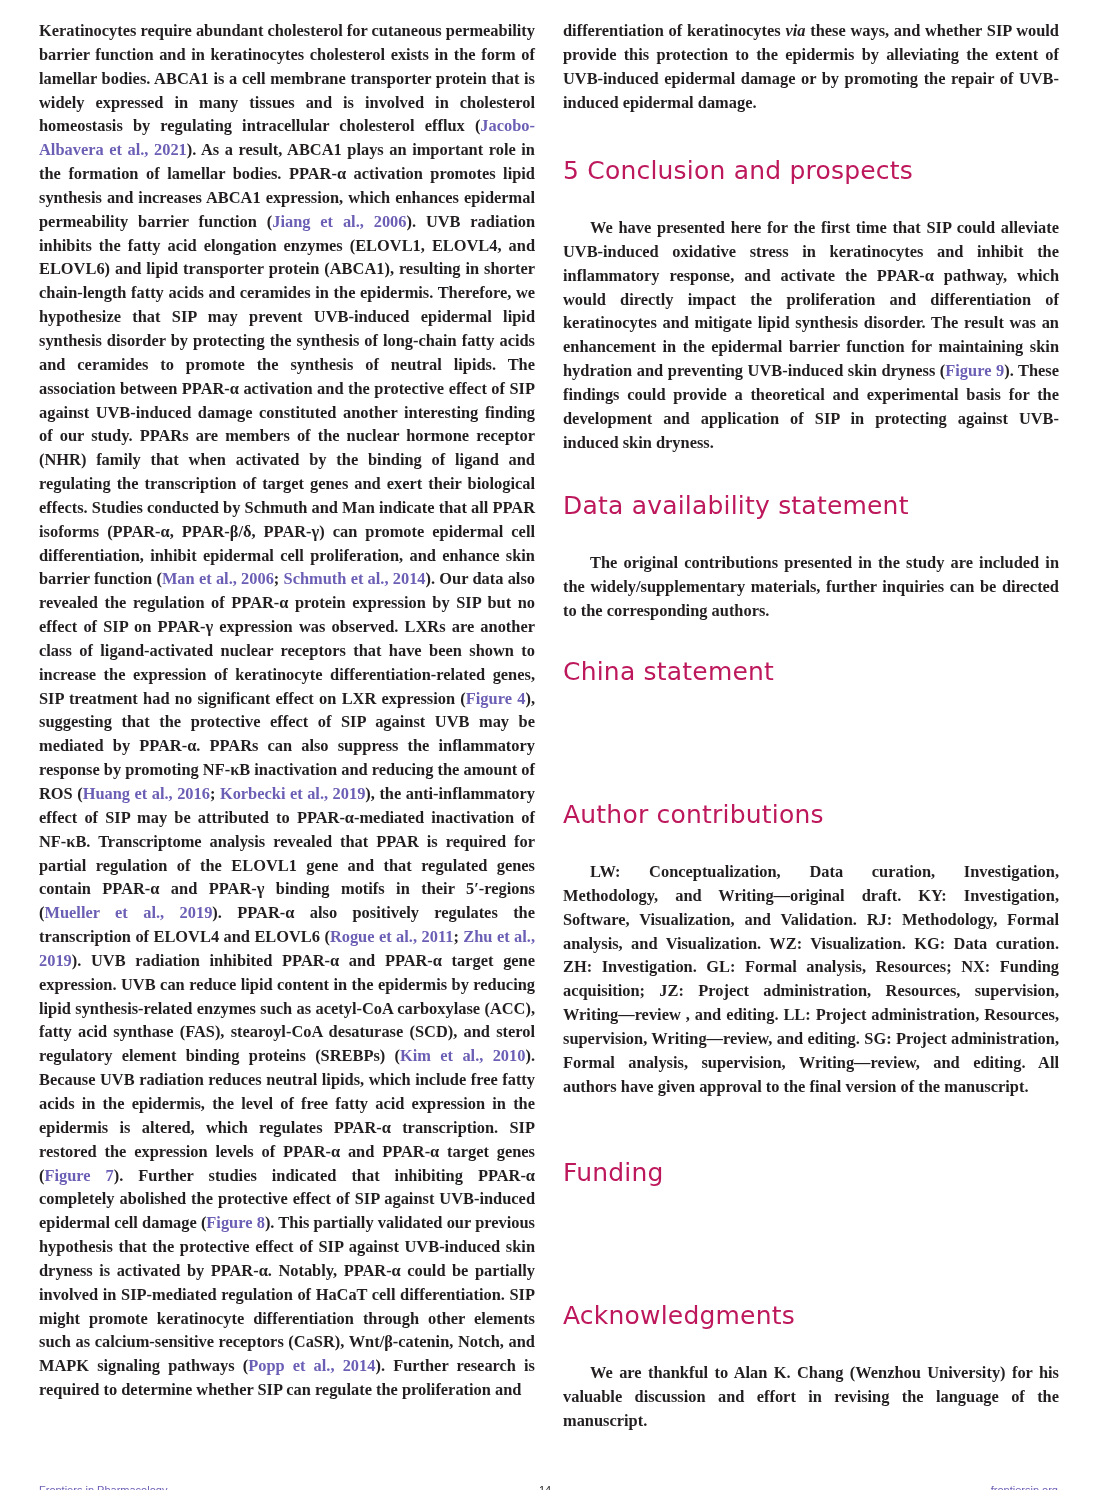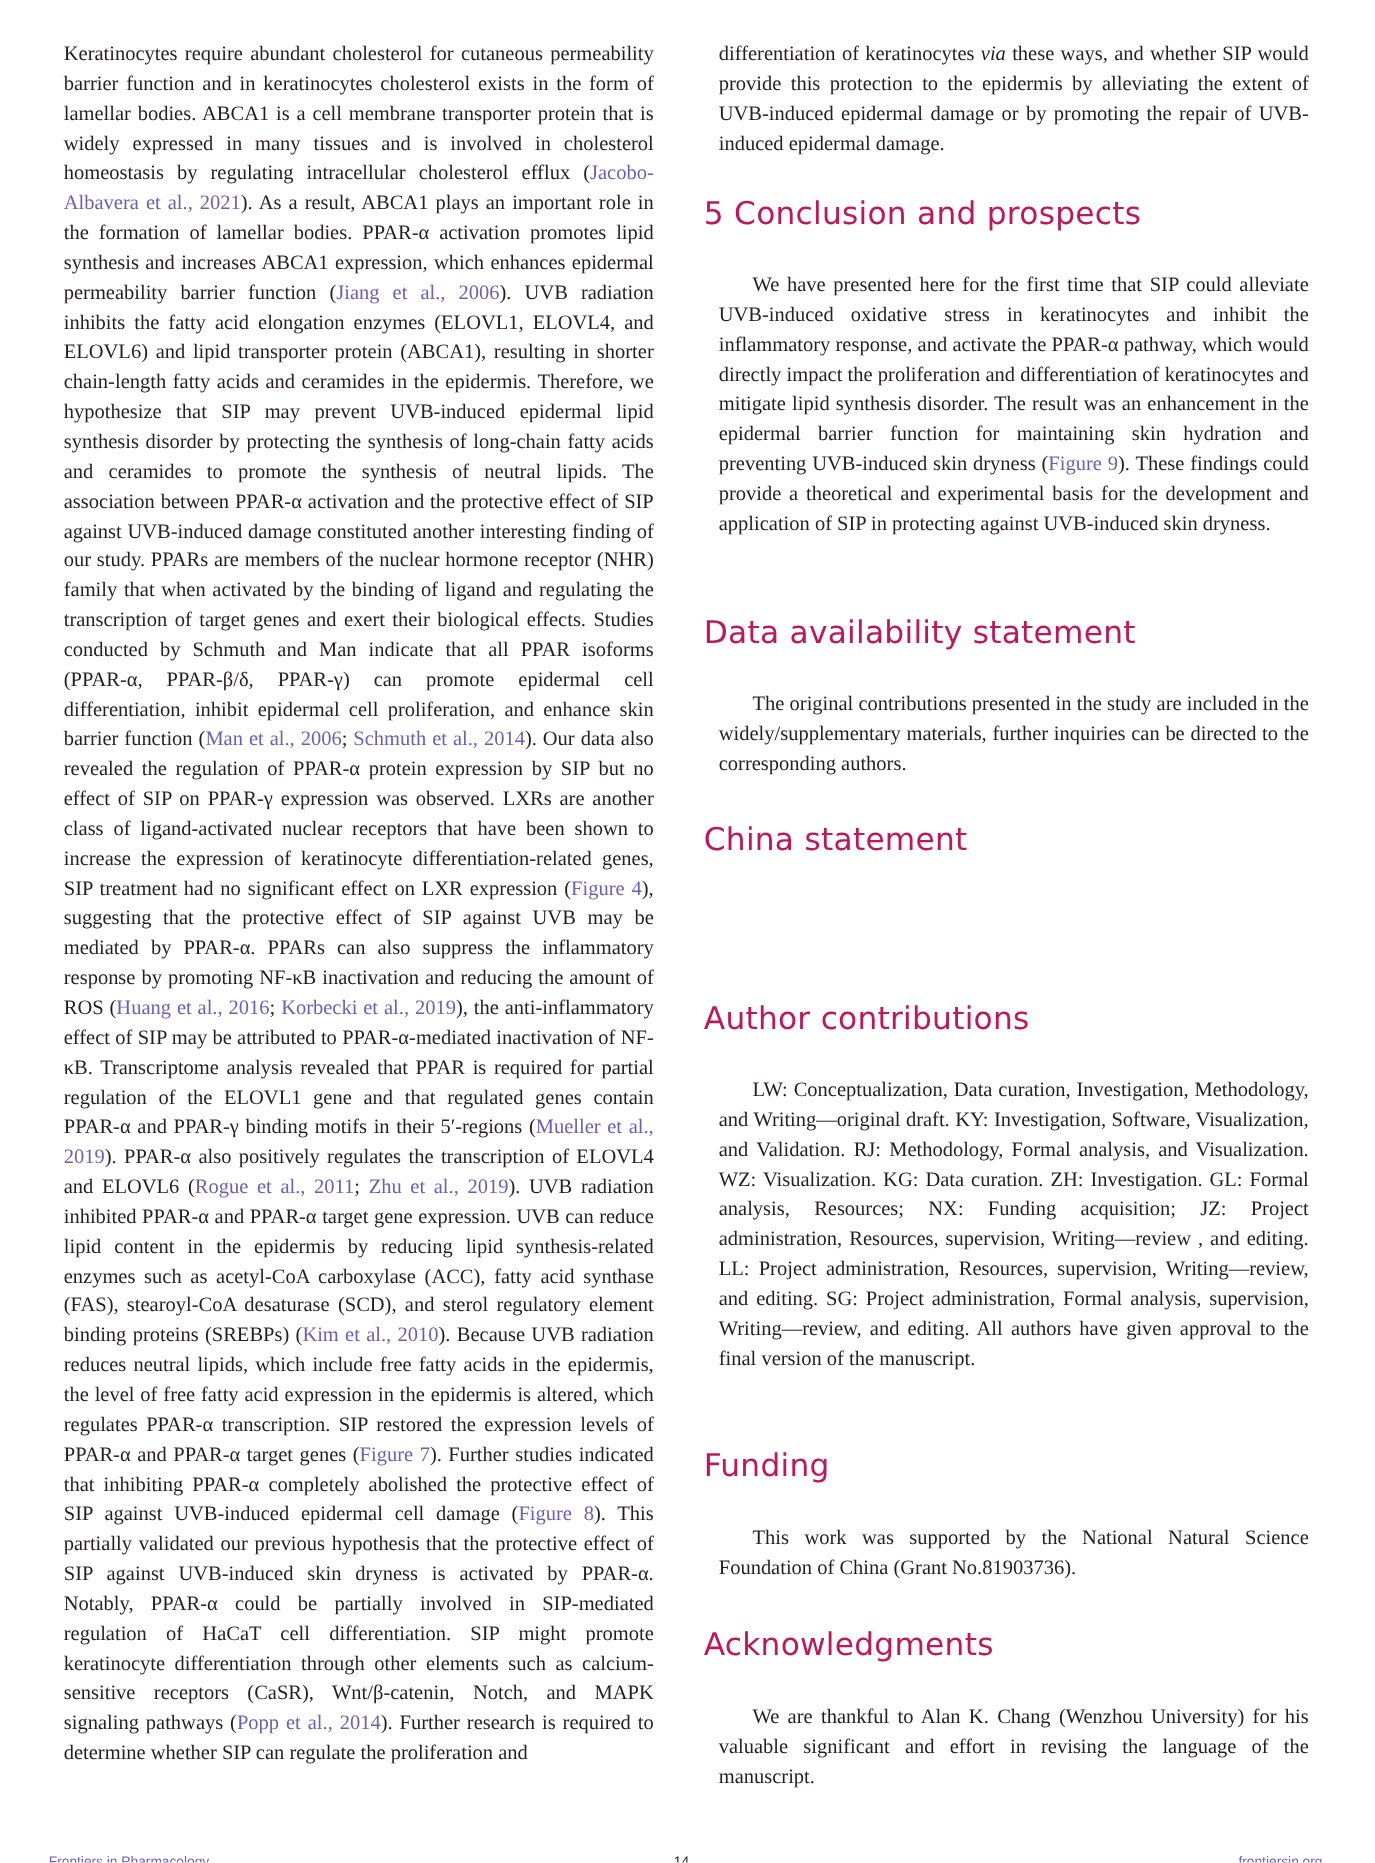--- a/index.html
+++ b/index.html
@@ -16,26 +16,27 @@
       color: #231f20;
     }
     .col {
       position: absolute;
       top: 19px;
       width: 496px;
     }
     .col-left { left: 39px; }
     .col-right { left: 563px; }
     p.body {
-      margin: 12px;
+      margin: 0;
       font-size: 16.4px;
       line-height: 23.85px;
       text-align: justify;
       text-align-last: left;
       hyphens: none;
+      font-weight: bold;
     }
     p.indent { text-indent: 27px; }
     .cite { color: #6b5fb5; }
     .heading {
       margin: 0;
       font-family: "DejaVu Sans", "Liberation Sans", sans-serif;
       font-weight: normal;
       color: #be185d;
       font-size: 25px;
       line-height: 30px;
@@ -83,26 +84,25 @@
     <h2 class="heading">China statement</h2>
   </div>
 
   <div class="section" style="top:781px;">
     <h2 class="heading">Author contributions</h2>
     <p class="body indent" style="margin-top:30px;">LW: Conceptualization, Data curation, Investigation, Methodology, and Writing—original draft. KY: Investigation, Software, Visualization, and Validation. RJ: Methodology, Formal analysis, and Visualization. WZ: Visualization. KG: Data curation. ZH: Investigation. GL: Formal analysis, Resources; NX: Funding acquisition; JZ: Project administration, Resources, supervision, Writing—review , and editing. LL: Project administration, Resources, supervision, Writing—review, and editing. SG: Project administration, Formal analysis, supervision, Writing—review, and editing. All authors have given approval to the final version of the manuscript.</p>
   </div>
 
   <div class="section" style="top:1139px;">
     <h2 class="heading">Funding</h2>
-    <p class="body indent" style="margin-top:30px;">This work was supported by the National Natural Science Foundation of China (Grant No.81903736).</p>
   </div>
 
   <div class="section" style="top:1282px;">
     <h2 class="heading">Acknowledgments</h2>
-    <p class="body indent" style="margin-top:30px;">We are thankful to Alan K. Chang (Wenzhou University) for his valuable significant and effort in revising the language of the manuscript.</p>
+    <p class="body indent" style="margin-top:30px;">We are thankful to Alan K. Chang (Wenzhou University) for his valuable discussion and effort in revising the language of the manuscript.</p>
   </div>
 </div>
 
 <div class="footer">
   <span class="f-left">Frontiers in Pharmacology</span>
   <span class="f-center">14</span>
   <span class="f-right">frontiersin.org</span>
 </div>
 
 </body></html>

